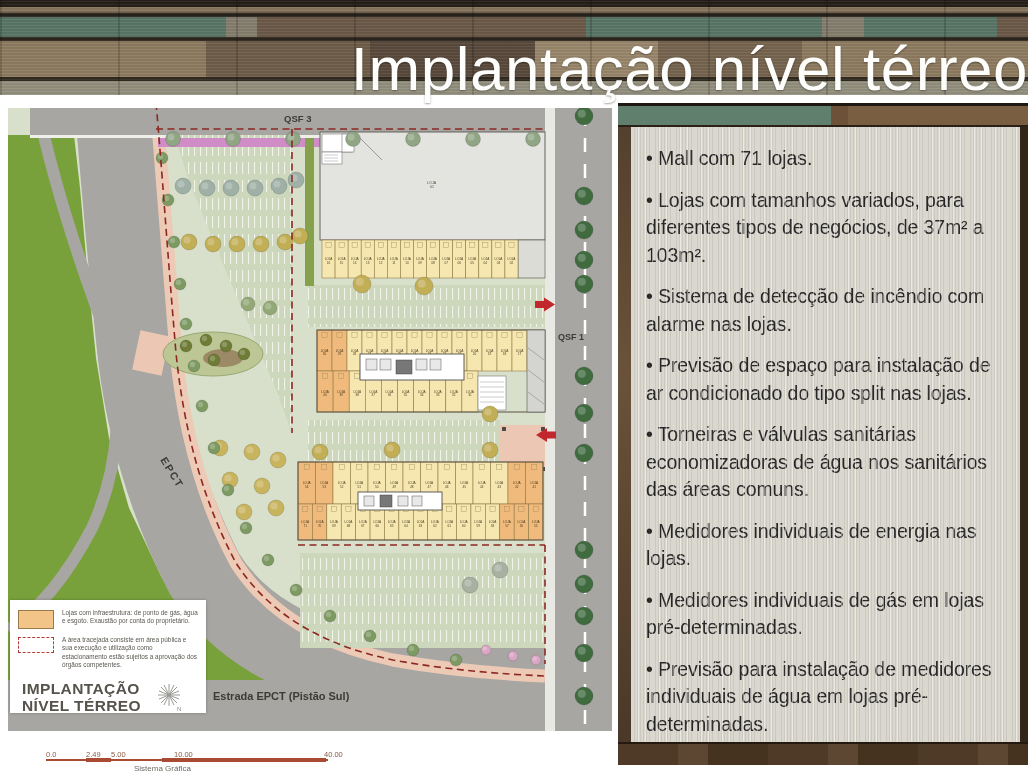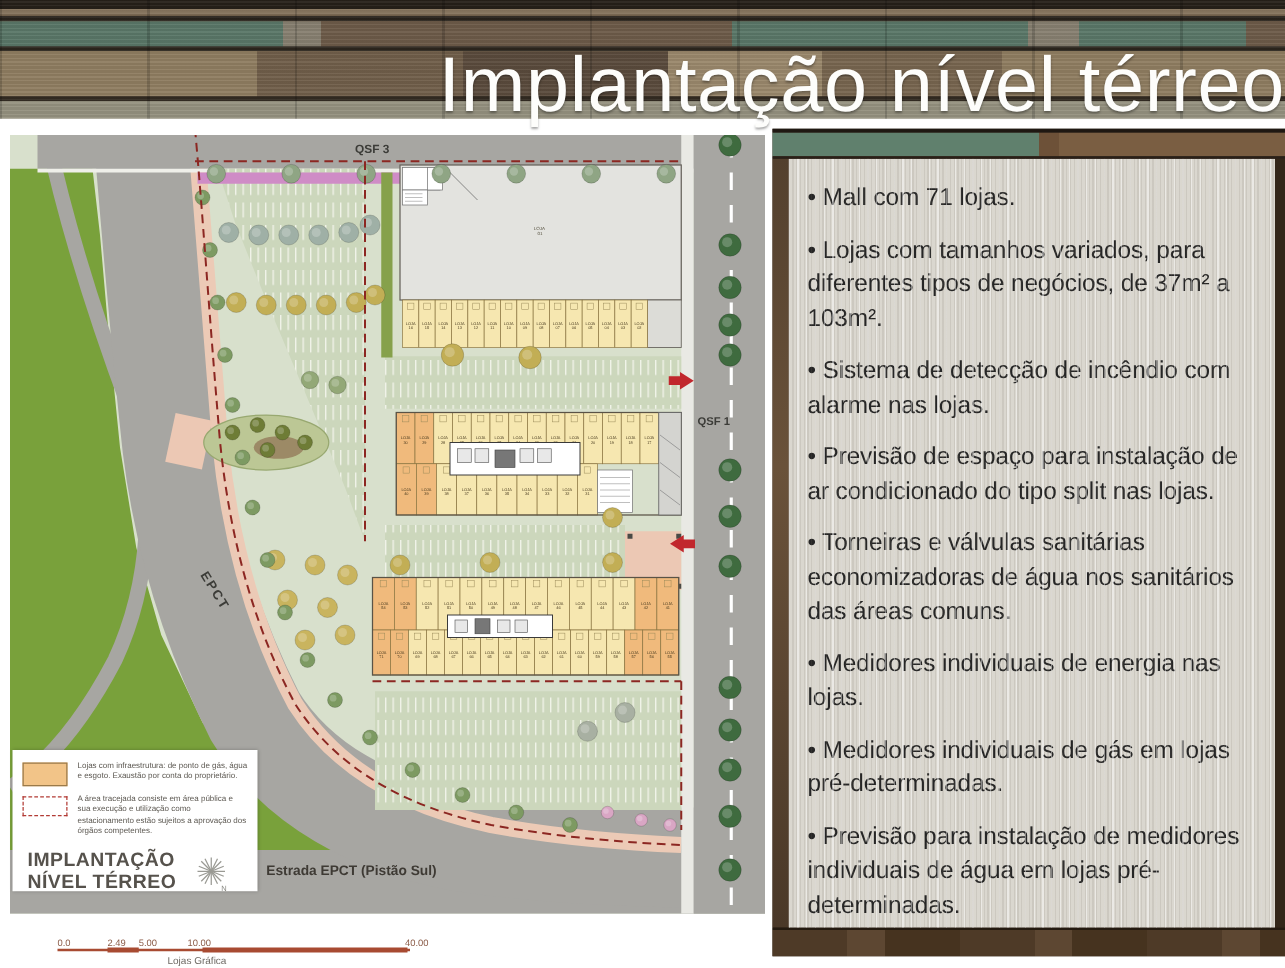--- a/index.html
+++ b/index.html
@@ -31,21 +31,21 @@
   .plan{position:absolute;left:8px;top:108px;width:548px;height:623px;}
   .plan svg{display:block;}
   
   .legend{position:absolute;left:2px;top:492px;width:196px;height:113px;background:#ffffff;
     box-shadow:0 0 3px rgba(0,0,0,.25);padding:9px 8px 4px 8px;box-sizing:border-box;}
   .legend .row{display:flex;align-items:flex-start;margin-bottom:7px;}
   .legend .swatch{flex:0 0 34px;height:17px;background:#f2c488;border:1px solid #9a7a4a;margin-right:8px;margin-top:1px;}
   .legend .swatch.dashed{background:#fff;border:1.6px dashed #b23b35;height:14px;}
   .legend .ltxt{font-size:6.4px;line-height:1.3;color:#5b5750;}
   .legend .ltitle{font-size:15.5px;font-weight:bold;color:#56524c;letter-spacing:.4px;line-height:1.1;margin-top:4px;margin-left:4px;}
-  .legend .trow{display:flex;align-items:flex-end;}
+  .legend .trow{display:flex;align-items:flex-start;}
   .legend .compass{margin-left:14px;margin-top:6px;}
   
   .scalebar{position:absolute;left:46px;top:750px;width:320px;height:24px;font-size:7.5px;color:#8a5a46;}
   .scalebar .tick{position:absolute;top:0;}
   .scalebar .bar{position:absolute;top:9px;left:0;width:282px;height:2px;background:#a84b32;}
   .scalebar .seg{position:absolute;top:8px;height:4px;background:#a84b32;}
   .scalebar .caption{position:absolute;top:14px;left:88px;font-size:8px;color:#6e6a64;}
   
   .panel{position:absolute;left:618px;top:103px;width:410px;height:662px;background:#3b2c20;}
   .panel .edge-top{position:absolute;left:0;top:0;width:100%;height:24px;
@@ -591,26 +591,26 @@
     </div>
   </div>
 </div>
 
 <div class="scalebar">
   <div class="bar"></div>
   <div id="scale-ticks">
       <span class="tick" style="left: 0px;">0.0</span>
       <span class="tick" style="left: 40px;">2.49</span>
       <span class="tick" style="left: 65px;">5.00</span>
-      <span class="tick" style="left: 104px;">10.00</span>
+      <span class="tick" style="left: 128px;">10.00</span>
       <span class="tick" style="left: 278px;">40.00</span>
     </div>
   <div class="seg" style="left:40px;width:25px;"></div>
   <div class="seg" style="left:116px;width:164px;"></div>
-  <div class="caption">Lojas Gráfica</div>
+  <div class="caption">Sistema Gráfica</div>
 </div>
 
 <div class="panel">
   <div class="edge-left"></div>
   <div class="edge-right"></div>
   <div class="edge-bottom"></div>
   <div class="paper">
     <div id="bullet-list">
         <div class="bullet">• Mall com 71 lojas.</div>
         <div class="bullet">• Lojas com tamanhos variados, para diferentes tipos de negócios, de 37m² a 103m².</div>

